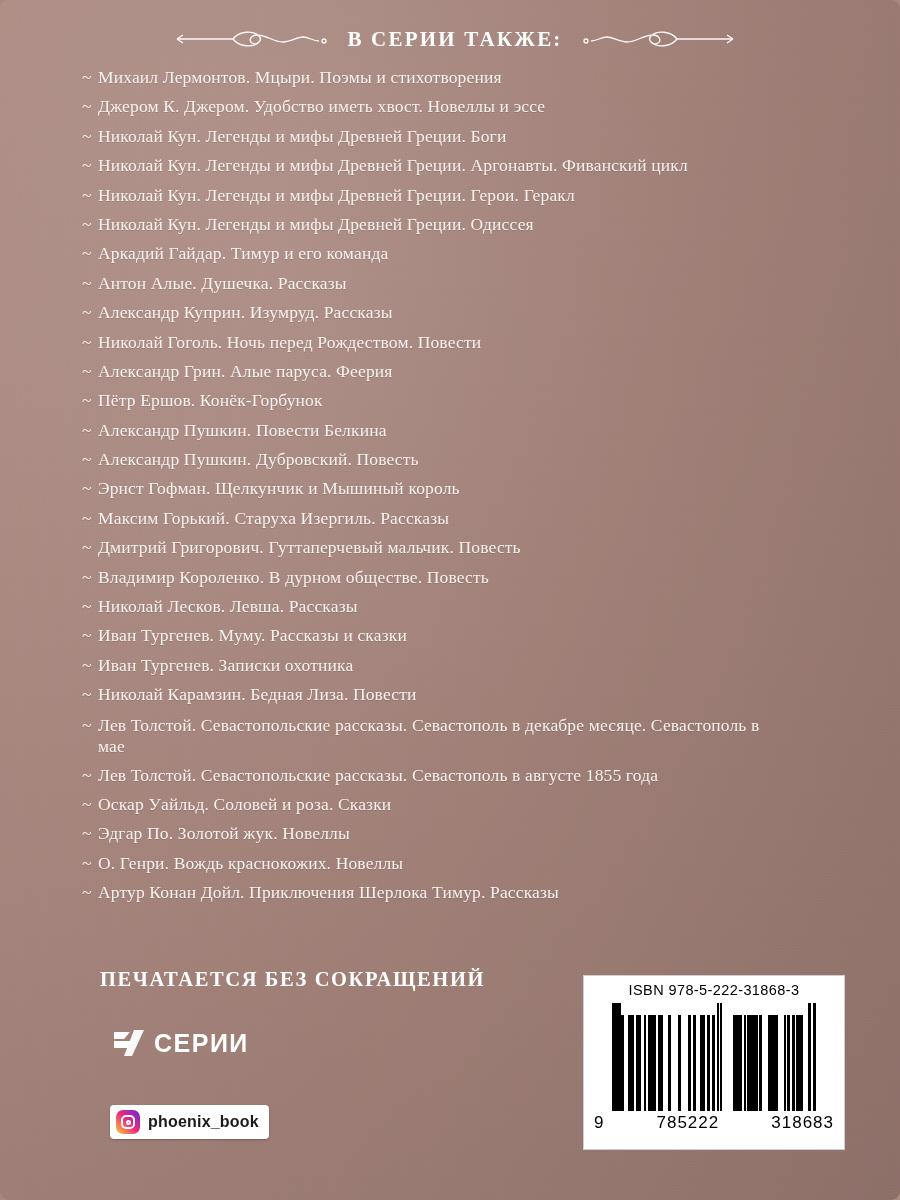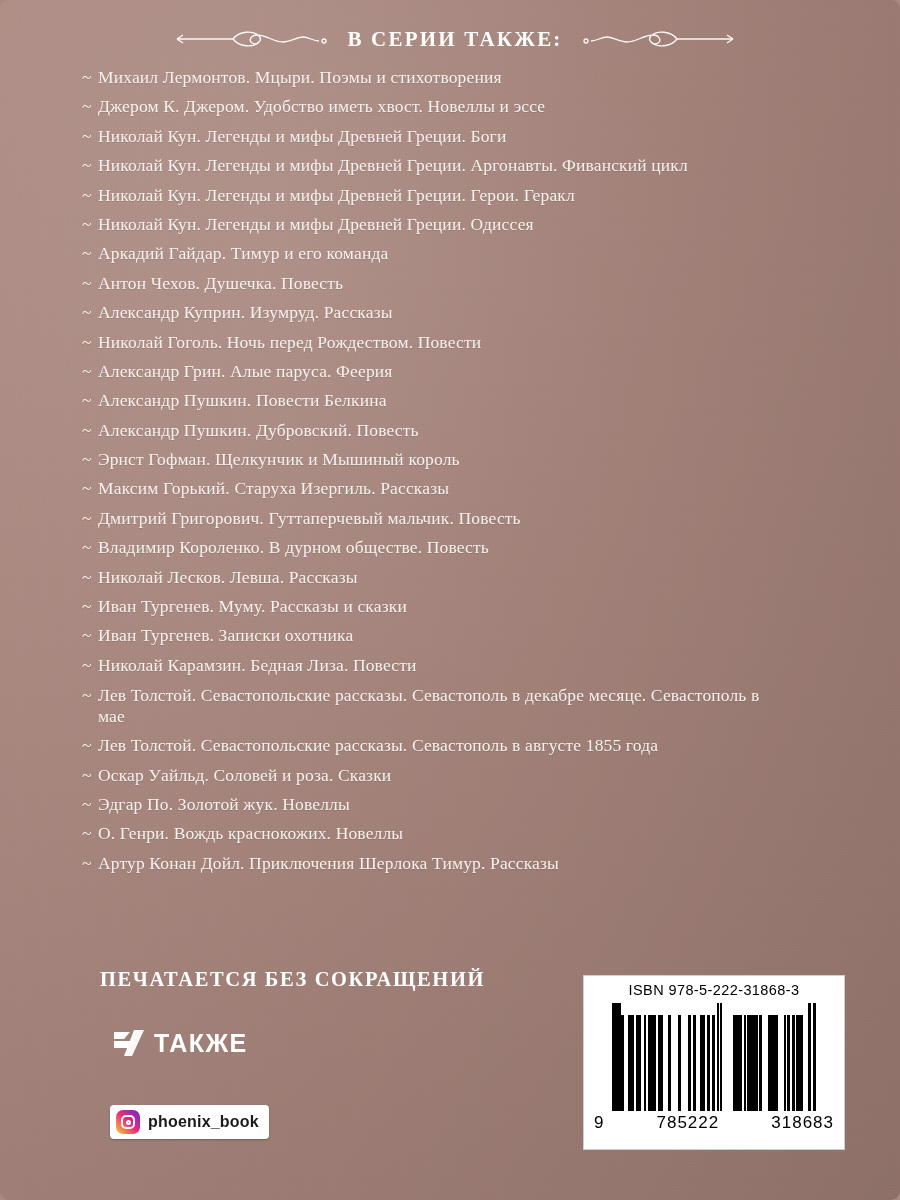--- a/index.html
+++ b/index.html
@@ -247,24 +247,25 @@
     </div>
 
     <div class="list">
       <div class="item"><span class="tilde">~</span><span>Михаил Лермонтов. Мцыри. Поэмы и стихотворения</span></div>
       <div class="item"><span class="tilde">~</span><span>Джером К. Джером. Удобство иметь хвост. Новеллы и эссе</span></div>
       <div class="item"><span class="tilde">~</span><span>Николай Кун. Легенды и мифы Древней Греции. Боги</span></div>
       <div class="item"><span class="tilde">~</span><span>Николай Кун. Легенды и мифы Древней Греции. Аргонавты. Фиванский цикл</span></div>
       <div class="item"><span class="tilde">~</span><span>Николай Кун. Легенды и мифы Древней Греции. Герои. Геракл</span></div>
       <div class="item"><span class="tilde">~</span><span>Николай Кун. Легенды и мифы Древней Греции. Одиссея</span></div>
       <div class="item"><span class="tilde">~</span><span>Аркадий Гайдар. Тимур и его команда</span></div>
-      <div class="item"><span class="tilde">~</span><span>Антон Чехов. Душечка. Повесть</span></div>
+      <div class="item"><span class="tilde">~</span><span>Антон Алые. Душечка. Рассказы</span></div>
       <div class="item"><span class="tilde">~</span><span>Александр Куприн. Изумруд. Рассказы</span></div>
       <div class="item"><span class="tilde">~</span><span>Николай Гоголь. Ночь перед Рождеством. Повести</span></div>
       <div class="item"><span class="tilde">~</span><span>Александр Грин. Алые паруса. Феерия</span></div>
+      <div class="item"><span class="tilde">~</span><span>Пётр Ершов. Конёк-Горбунок</span></div>
       <div class="item"><span class="tilde">~</span><span>Александр Пушкин. Повести Белкина</span></div>
       <div class="item"><span class="tilde">~</span><span>Александр Пушкин. Дубровский. Повесть</span></div>
       <div class="item"><span class="tilde">~</span><span>Эрнст Гофман. Щелкунчик и Мышиный король</span></div>
       <div class="item"><span class="tilde">~</span><span>Максим Горький. Старуха Изергиль. Рассказы</span></div>
       <div class="item"><span class="tilde">~</span><span>Дмитрий Григорович. Гуттаперчевый мальчик. Повесть</span></div>
       <div class="item"><span class="tilde">~</span><span>Владимир Короленко. В дурном обществе. Повесть</span></div>
       <div class="item"><span class="tilde">~</span><span>Николай Лесков. Левша. Рассказы</span></div>
       <div class="item"><span class="tilde">~</span><span>Иван Тургенев. Муму. Рассказы и сказки</span></div>
       <div class="item"><span class="tilde">~</span><span>Иван Тургенев. Записки охотника</span></div>
       <div class="item"><span class="tilde">~</span><span>Николай Карамзин. Бедная Лиза. Повести</span></div>
@@ -281,21 +282,21 @@
     <div class="publisher">
       <div class="publisher-mark">
         <svg viewBox="0 0 34 30" width="34" height="30">
           <g fill="#ffffff">
             <path d="M2 4 L18 4 L12 11 L2 11 Z"></path>
             <path d="M2 13 L22 13 L16 20 L2 20 Z"></path>
             <path d="M22 2 L32 2 L20 28 L12 28 Z" opacity="0.95"></path>
           </g>
         </svg>
       </div>
-      <div class="publisher-name">ТАКЖЕ</div>
+      <div class="publisher-name">СЕРИИ</div>
     </div>
 
     <div class="social">
       <div class="ig-badge"></div>
       <div class="social-handle">phoenix_book</div>
     </div>
 
     <div class="barcode-box">
       <div class="isbn-text">ISBN 978-5-222-31868-3</div>
       <div class="bars" id="bars">

